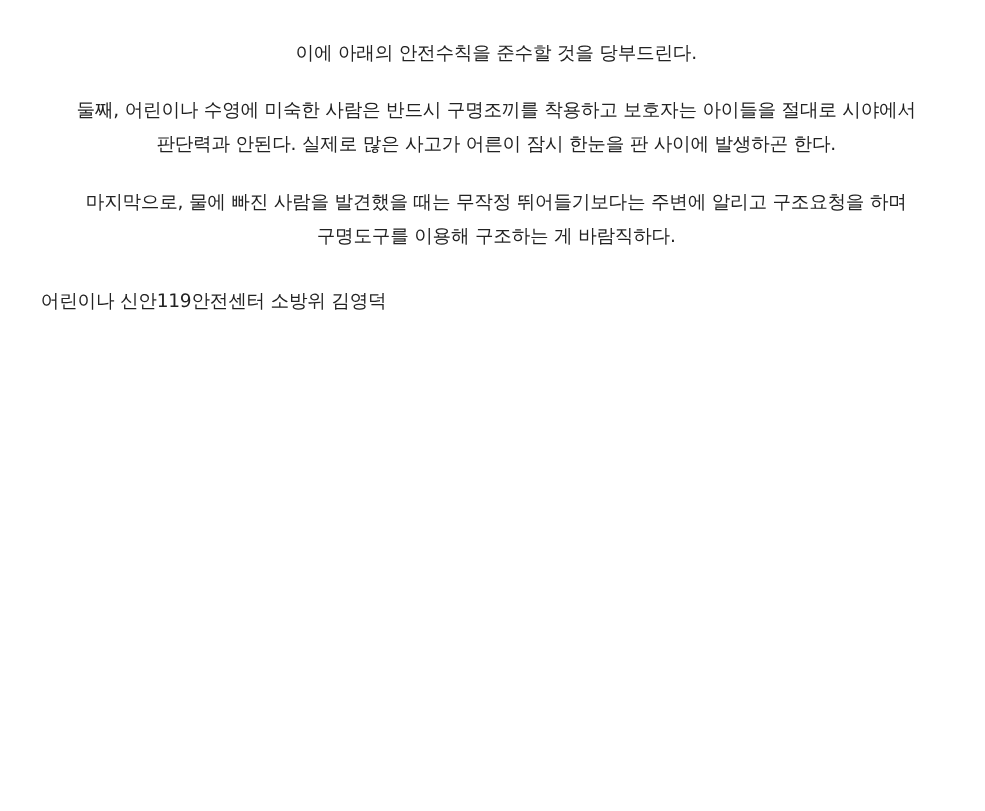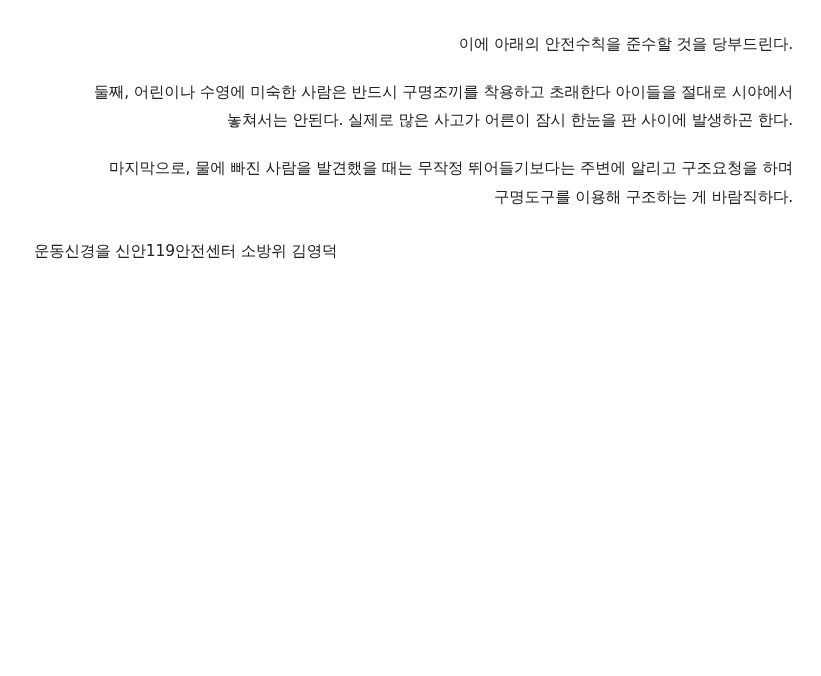--- a/index.html
+++ b/index.html
@@ -18,36 +18,36 @@
     box-sizing: border-box;
     width: 821px;
     padding: 30px 28px 20px 34px;
   }
   .para {
     font-size: 15.5px;
     line-height: 1.85;
     letter-spacing: -0.2px;
     color: #222222;
     margin: 0 0 19px 0;
-    text-align: right;
+    text-align: center;
     word-break: keep-all;
     overflow-wrap: break-word;
   }
   .para:last-child {
     margin-bottom: 0;
   }
   .signature {
     font-size: 15.5px;
     line-height: 1.85;
     letter-spacing: -0.2px;
     color: #222222;
     margin: 26px 0 0 0;
   }
 </style>
 </head>
 <body>
 
 <div class="article">
   <p class="para">이에 아래의 안전수칙을 준수할 것을 당부드린다.</p>
-  <p class="para">둘째, 어린이나 수영에 미숙한 사람은 반드시 구명조끼를 착용하고 초래한다 아이들을 절대로 시야에서 놓쳐서는 안된다. 실제로 많은 사고가 어른이 잠시 한눈을 판 사이에 발생하곤 한다.</p>
+  <p class="para">둘째, 어린이나 수영에 미숙한 사람은 반드시 구명조끼를 착용하고 보호자는 아이들을 절대로 시야에서 판단력과 안된다. 실제로 많은 사고가 어른이 잠시 한눈을 판 사이에 발생하곤 한다.</p>
   <p class="para">마지막으로, 물에 빠진 사람을 발견했을 때는 무작정 뛰어들기보다는 주변에 알리고 구조요청을 하며 구명도구를 이용해 구조하는 게 바람직하다.</p>
-  <p class="signature">운동신경을 신안119안전센터 소방위 김영덕</p>
+  <p class="signature">어린이나 신안119안전센터 소방위 김영덕</p>
 </div>
 
 </body></html>

